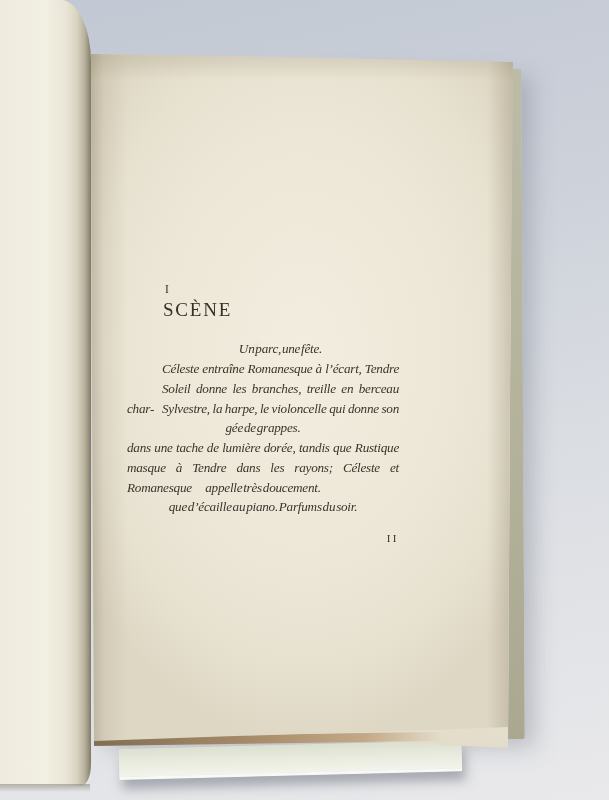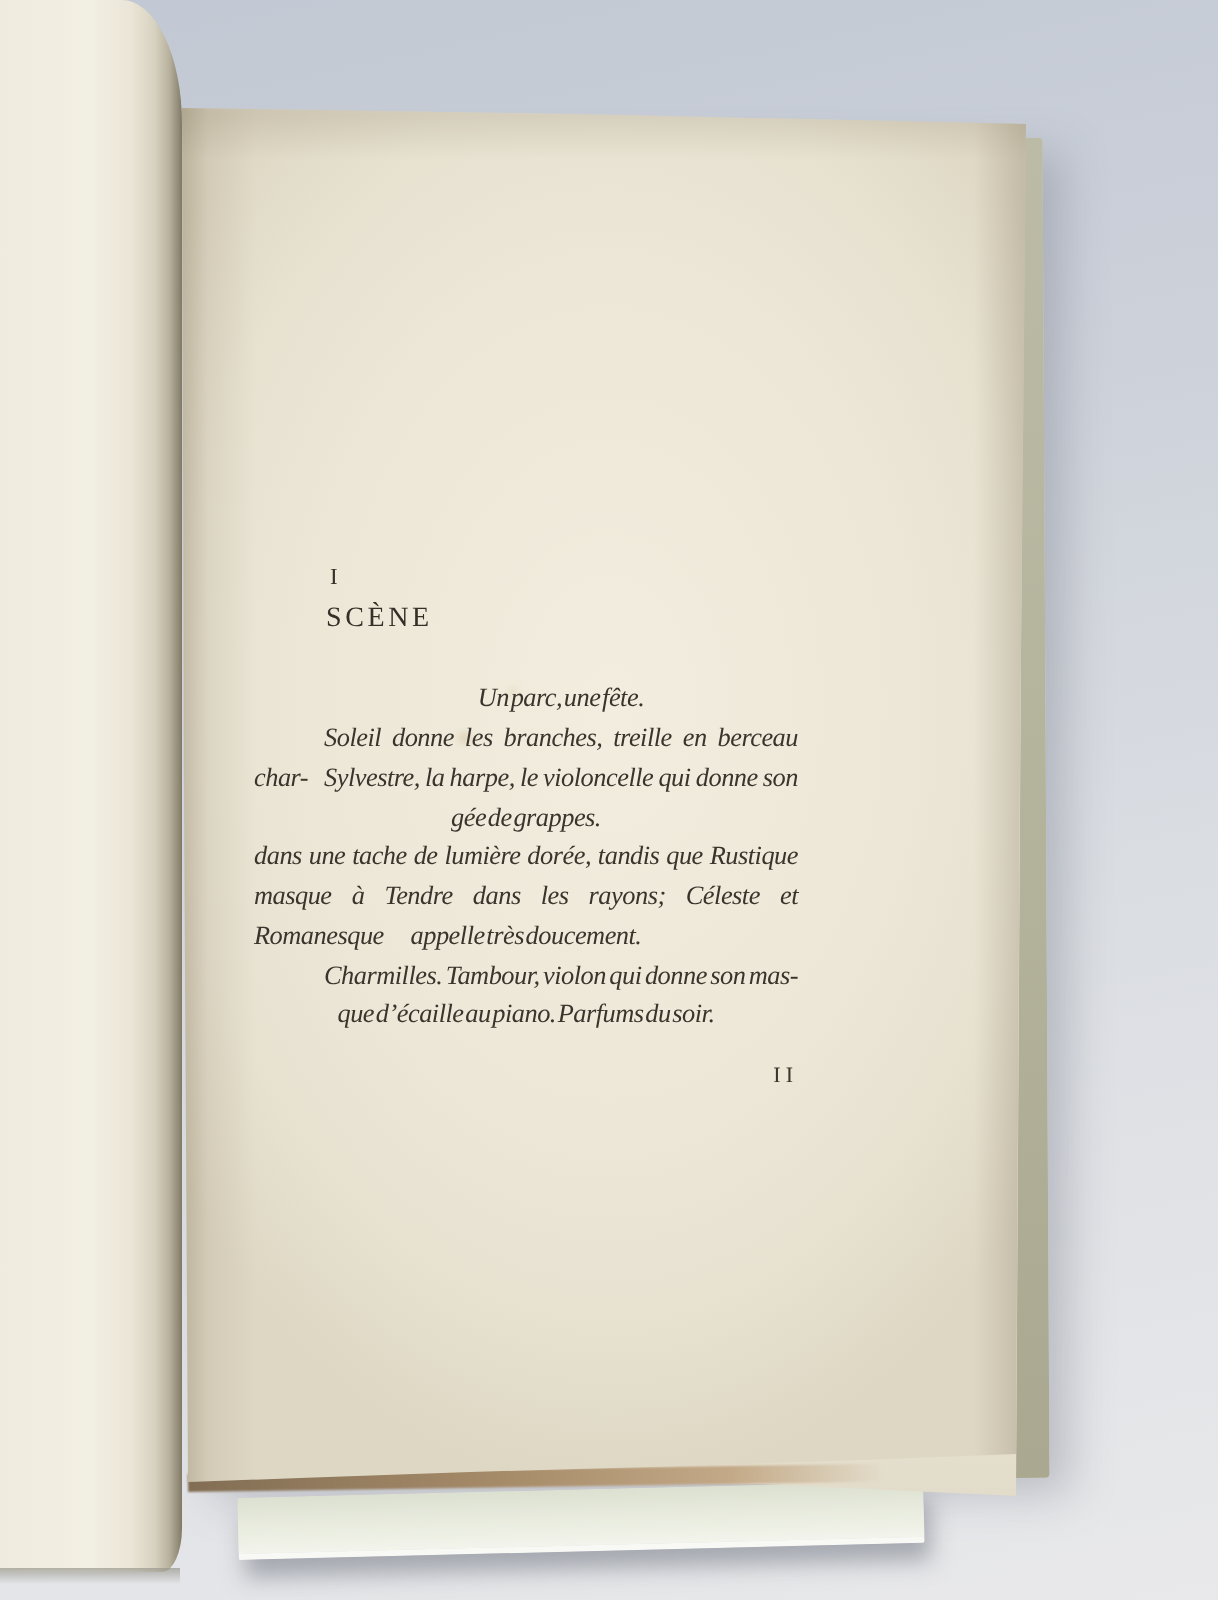--- a/index.html
+++ b/index.html
@@ -57,21 +57,21 @@
     position:absolute;left:127px;top:280px;width:272px;
     color:#3a342c;font-size:13.2px;font-style:italic;
     line-height:19.75px;letter-spacing:-0.25px;word-spacing:-2.2px;
   }
   .line{height:19.75px;}
   .just{text-align:justify;text-align-last:justify;}
   .left{text-align:center;}
   .indent{text-indent:35px;}
   .spacer{height:19.75px;}
   .h-num{font-style:normal;font-size:11.5px;letter-spacing:1.2px;word-spacing:0;padding-left:38px;color:#352f27;}
-  .h-title{font-style:normal;font-size:14px;letter-spacing:1.8px;word-spacing:0;padding-left:36px;color:#352f27;}
+  .h-title{font-style:normal;font-size:19px;letter-spacing:1.8px;word-spacing:0;padding-left:36px;color:#352f27;}
   .folio{font-style:normal;font-size:11px;letter-spacing:2.5px;word-spacing:0;text-align:right;margin-top:12px;color:#3a342c;height:19.75px;}
   
   .leftpage{
     position:absolute;left:0;top:0;width:91px;height:786px;
     background:linear-gradient(90deg,#efecdf 0%,#f2efe3 50%,#eae5d6 72%,#d7d2c0 85%,#b7b19d 93%,#918b77 98%,#7e7865 100%);
     border-top-right-radius:30px 62px;
     border-bottom-right-radius:10px 22px;
   }
   .leftpage-shadow{
     position:absolute;left:0;top:784px;width:90px;height:8px;
@@ -89,26 +89,26 @@
   <div class="page"></div>
   <div class="page-shade"></div>
   <div class="spot a"></div>
   <div class="spot b"></div>
 
   <div class="text">
     <div class="line h-num">I</div>
     <div class="line h-title">SCÈNE</div>
     <div class="spacer"></div>
     <div class="line indent left">Un parc, une fête.</div>
+    <div class="line indent just">Céleste entraîne Romanesque à l’écart, Tendre</div>
     <div class="line indent just">Soleil donne les branches, treille en berceau char-</div>
     <div class="line indent just">Sylvestre, la harpe, le violoncelle qui donne son</div>
     <div class="line left">gée de grappes.</div>
     <div class="line just">dans une tache de lumière dorée, tandis que Rustique</div>
     <div class="line just">masque à Tendre dans les rayons; Céleste et Romanesque</div>
     <div class="line left">appelle très doucement.</div>
-    <div class="line indent just">Charmilles. Tambour, violon qui donne son mas-</div>
     <div class="line left">que d’écaille au piano. Parfums du soir.</div>
     <div class="folio">II</div>
   </div>
 
   <div class="leftpage"></div>
   <div class="leftpage-shadow"></div>
 </div>
 
 </body></html>

